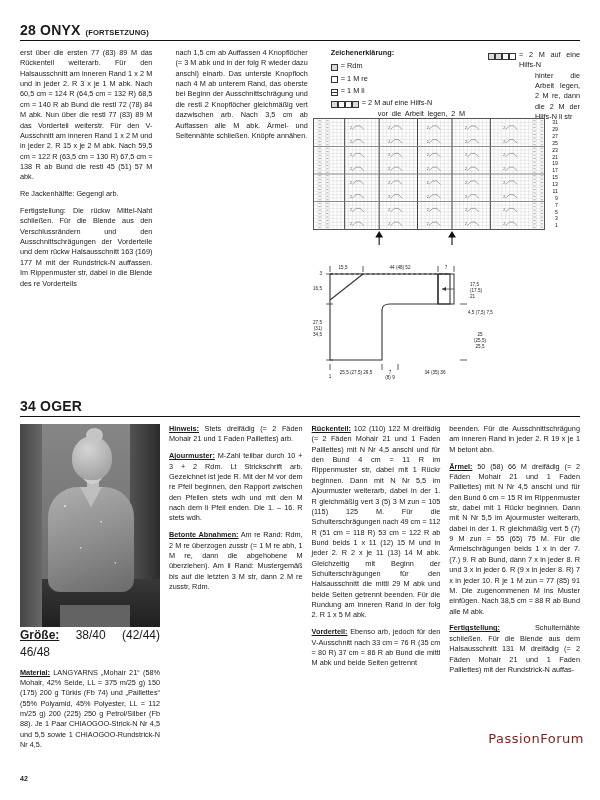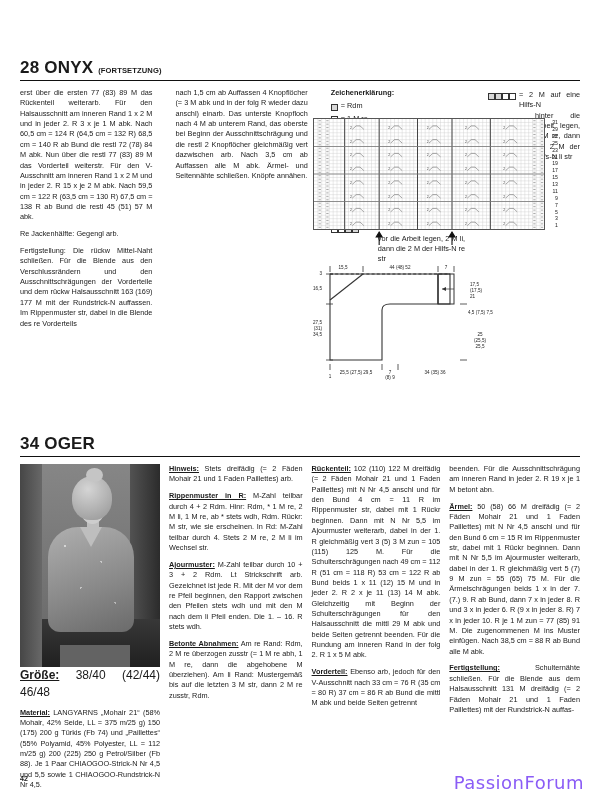--- a/index.html
+++ b/index.html
@@ -13,21 +13,21 @@
     position:relative;
   }
   .page { position:relative; width:600px; height:800px; padding:0 20px; }
 
   
   .sec-head {
     display:flex; align-items:baseline; gap:5px;
     border-bottom:1.6px solid #111;
     padding-bottom:2px;
   }
-  .sec-head .num-title { font-size:17px; font-weight:bold; letter-spacing:.2px;margin-top:36px; }
+  .sec-head .num-title { font-size:14px; font-weight:bold; letter-spacing:.2px; }
   .sec-head .sub { font-size:7.6px; font-weight:bold; letter-spacing:.1px; }
 
   
   .col { font-size:7.3px; line-height:1.42; text-align:justify; }
   .col p { margin:0 0 6.5px 0; }
   .col b { font-weight:bold;text-decoration:underline; }
 
   
   #sec28 { position:absolute; left:20px; top:22px; width:560px; }
   #sec28 .body { display:flex; gap:23px; margin-top:7px; }
@@ -96,23 +96,23 @@
   }
   .photo .vneck { position:absolute; left:60px; top:63px; width:22px; height:20px; background:#cbbcab; clip-path:polygon(0 0,100% 0,50% 100%); }
   .photo .legs { position:absolute; left:22px; bottom:0; width:120px; height:48px; background:linear-gradient(180deg,#3b3835,#22201e); }
   .photo .stool { position:absolute; left:40px; bottom:0; width:70px; height:22px; background:#6b625a; }
 
   .caption-size { font-size:12px; margin-top:6px; }
 
   
   #pagenum { position:absolute; left:20px; top:775px; font-size:7px; font-weight:bold; }
   #watermark {
-    position:absolute; right:16px; top:772px;
-    font-size:18px; letter-spacing:.5px;
-    color:#8b5cf6; font-family:"DejaVu Sans", sans-serif;
+    position:absolute; right:16px; top:731px;
+    font-size:13px; letter-spacing:.5px;
+    color:#7f1d1d; font-family:"DejaVu Sans", sans-serif;
   }
 </style>
 </head>
 <body>
 
 <div class="page">
 
   <div id="sec28">
     <div class="sec-head">
       <span class="num-title">28 ONYX</span>
@@ -631,21 +631,20 @@
           <b>Größe:</b>
           <span>38/40 (42/44) 46/48</span>
         </p>
         <p>
           <b>Material:</b><span> LANGYARNS „Mohair 21“ (58% Mohair, 42% Seide, LL = 375 m/25 g) 150 (175) 200 g Türkis (Fb 74) und „Paillettes“ (55% Polyamid, 45% Polyester, LL = 112 m/25 g) 200 (225) 250 g Petrol/Silber (Fb 88). Je 1 Paar CHIAOGOO-Strick-N Nr 4,5 und 5,5 sowie 1 CHIAOGOO-Rundstrick-N Nr 4,5.</span>
         </p>
       </div>
 
       <div class="col c2">
         <p><b>Hinweis:</b><span> Stets dreifädig (= 2 Fäden Mohair 21 und 1 Faden Paillettes) arb.</span></p>
-        <p><b>Rippenmuster in R:</b><span> M-Zahl teilbar durch 4 + 2 Rdm. Hinr: Rdm, * 1 M re, 2 M li, 1 M re, ab * stets wdh, Rdm. Rückr: M str, wie sie erscheinen. In Rd: M-Zahl teilbar durch 4. Stets 2 M re, 2 M li im Wechsel str.</span></p>
         <p><b>Ajourmuster:</b><span> M-Zahl teilbar durch 10 + 3 + 2 Rdm. Lt Strickschrift arb. Gezeichnet ist jede R. Mit der M vor dem re Pfeil beginnen, den Rapport zwischen den Pfeilen stets wdh und mit den M nach dem li Pfeil enden. Die 1. – 16. R stets wdh.</span></p>
         <p><b>Betonte Abnahmen:</b><span> Am re Rand: Rdm, 2 M re überzogen zusstr (= 1 M re abh, 1 M re, dann die abgehobene M überziehen). Am li Rand: Mustergemäß bis auf die letzten 3 M str, dann 2 M re zusstr, Rdm.</span></p>
       </div>
 
       <div class="col c3">
         <p><b>Rückenteil:</b><span> 102 (110) 122 M dreifädig (= 2 Fäden Mohair 21 und 1 Faden Paillettes) mit N Nr 4,5 anschl und für den Bund 4 cm = 11 R im Rippenmuster str, dabei mit 1 Rückr beginnen. Dann mit N Nr 5,5 im Ajourmuster weiterarb, dabei in der 1. R gleichmäßig vert 3 (5) 3 M zun = 105 (115) 125 M. Für die Schulterschrägungen nach 49 cm = 112 R (51 cm = 118 R) 53 cm = 122 R ab Bund beids 1 x 11 (12) 15 M und in jeder 2. R 2 x je 11 (13) 14 M abk. Gleichzeitig mit Beginn der Schulterschrägungen für den Halsausschnitt die mittl 29 M abk und beide Seiten getrennt beenden. Für die Rundung am inneren Rand in der folg 2. R 1 x 5 M abk.</span></p>
         <p><b>Vorderteil:</b><span> Ebenso arb, jedoch für den V-Ausschnitt nach 33 cm = 76 R (35 cm = 80 R) 37 cm = 86 R ab Bund die mittl M abk und beide Seiten getrennt</span></p>
       </div>
 
       <div class="col c4">

